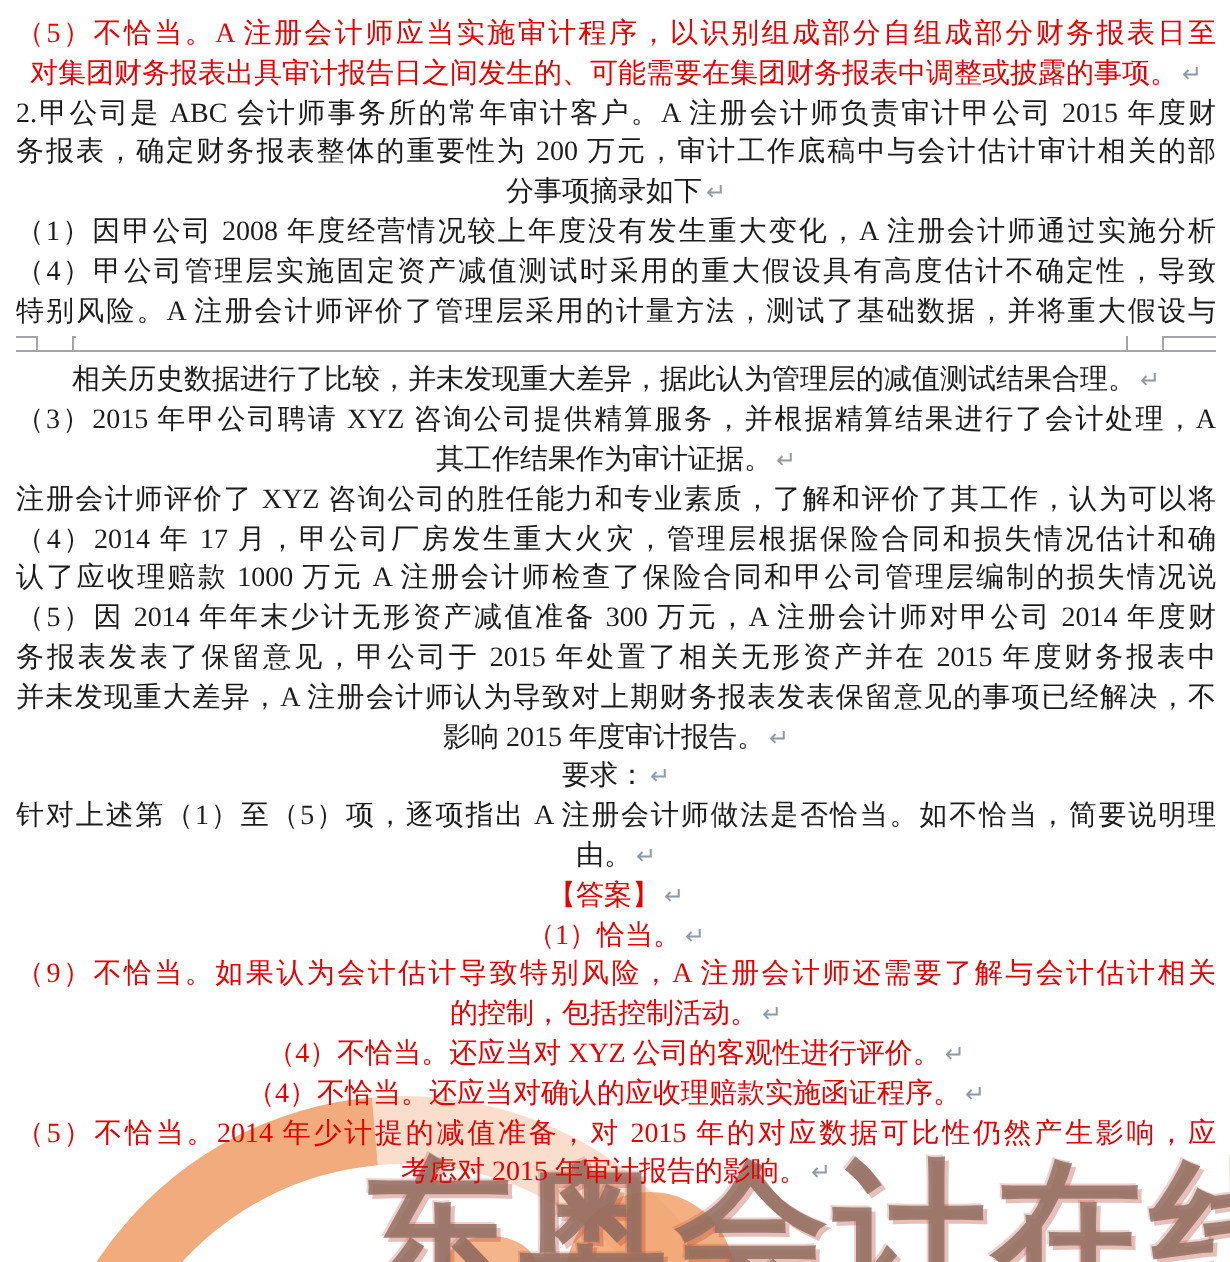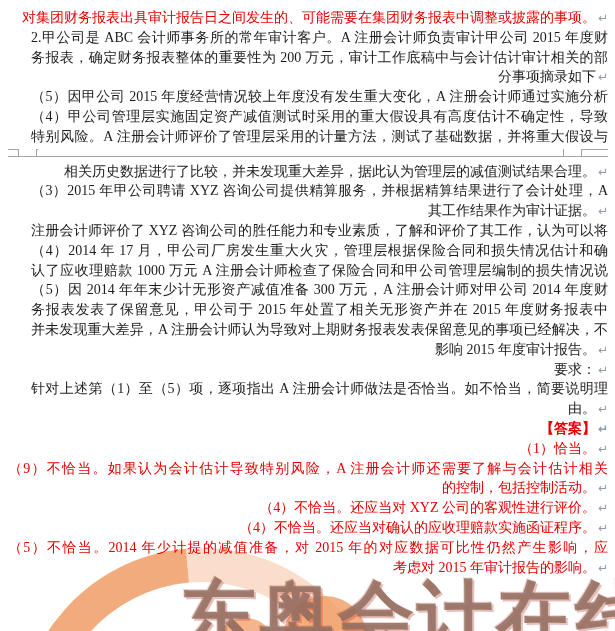--- a/index.html
+++ b/index.html
@@ -12,32 +12,32 @@
   }
   .doc{
     position:relative;
     z-index:2;
     padding:8px 7px 0 8px;
     font-size:14px;
     line-height:19.8px;
   }
   .line{
     white-space:nowrap;
-    text-align:right;
+    text-align:center;
     height:19.8px;
   }
   .line.fill{
     white-space:normal;
     text-align:justify;
     text-align-last:justify;
     overflow:hidden;
   }
   .line.red{color:#e50000;}
-  .line.black{color:#1c1c1c;margin-left:23px;}
-  .line.bold{font-weight:bold;}
+  .line.black{color:#1c1c1c;}
+  .line.bold{font-weight:normal;}
   .pilcrow{
     color:#8f9aa8;
     font-size:12px;
     margin-left:2px;
     font-family:"DejaVu Sans",sans-serif;
   }
   
   .page-divider{
     position:relative;
     height:12px;
@@ -84,25 +84,26 @@
 
 <div class="watermark-layer">
   <div class="wm-ring"></div>
   <div class="wm-blob"></div>
   <div class="wm-blob2"></div>
   <div class="wm-text">东奥会计在线</div>
 </div>
 
 <div class="doc">
   <div id="page1">
+      <div class="line red fill"><span>（5）不恰当。A 注册会计师应当实施审计程序，以识别组成部分自组成部分财务报表日至</span></div>
       <div class="line red"><span>对集团财务报表出具审计报告日之间发生的、可能需要在集团财务报表中调整或披露的事项。</span><span class="pilcrow">↵</span></div>
       <div class="line black fill"><span>2.甲公司是 ABC 会计师事务所的常年审计客户。A 注册会计师负责审计甲公司 2015 年度财</span></div>
       <div class="line black fill"><span>务报表，确定财务报表整体的重要性为 200 万元，审计工作底稿中与会计估计审计相关的部</span></div>
       <div class="line black"><span>分事项摘录如下</span><span class="pilcrow">↵</span></div>
-      <div class="line black fill"><span>（5）因甲公司 2015 年度经营情况较上年度没有发生重大变化，A 注册会计师通过实施分析</span></div>
+      <div class="line black fill"><span>（1）因甲公司 2008 年度经营情况较上年度没有发生重大变化，A 注册会计师通过实施分析</span></div>
       <div class="line black fill"><span>（4）甲公司管理层实施固定资产减值测试时采用的重大假设具有高度估计不确定性，导致</span></div>
       <div class="line black fill"><span>特别风险。A 注册会计师评价了管理层采用的计量方法，测试了基础数据，并将重大假设与</span></div>
     </div>
   <div class="page-divider" id="pagebreak">
     <div class="pb-line-left"></div>
     <div class="pb-line-right"></div>
     <div class="pb-tab left"></div>
     <div class="pb-tab right"></div>
     <div class="pb-line-main"></div>
   </div>

